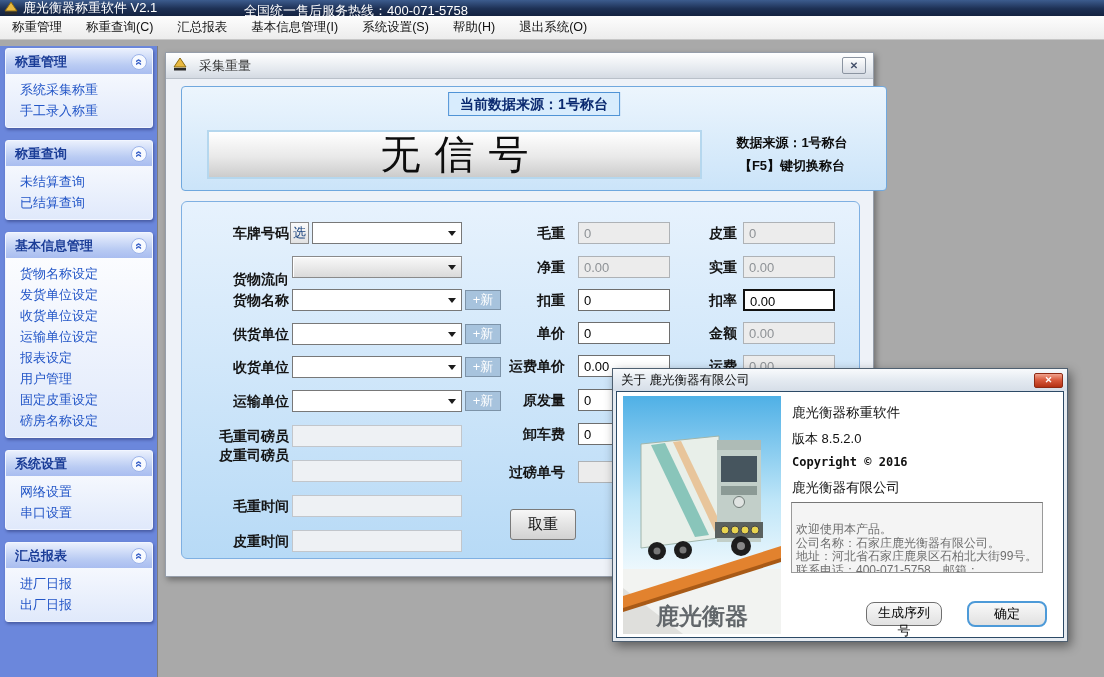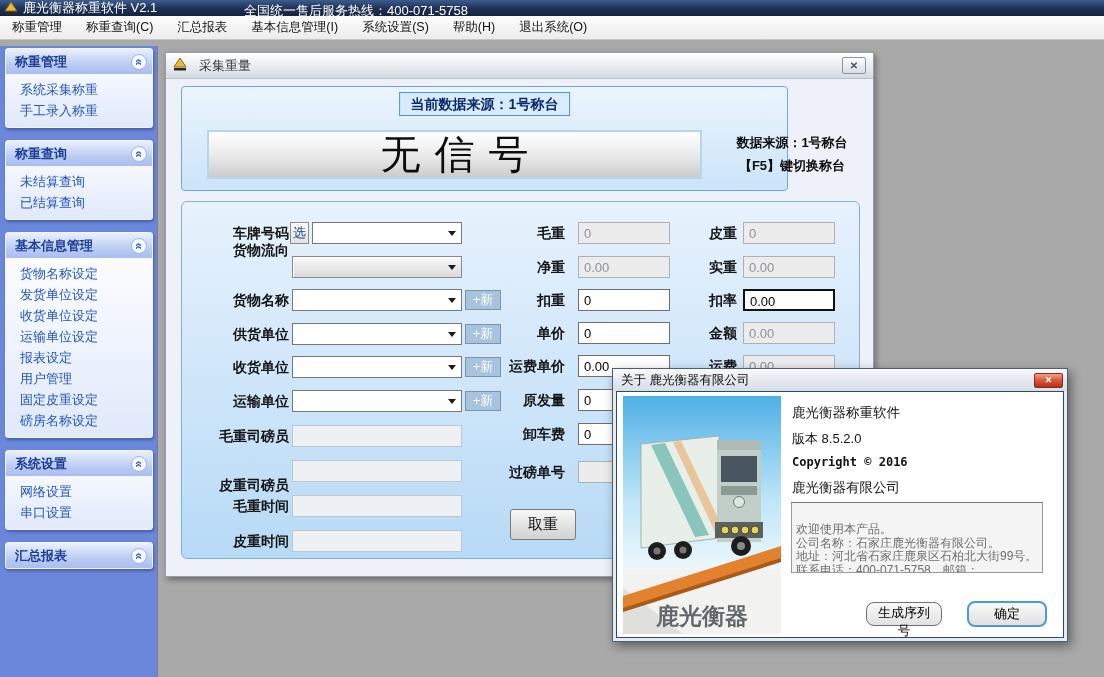--- a/index.html
+++ b/index.html
@@ -35,21 +35,21 @@
   .child { position:absolute; left:7px; top:6px; width:709px; height:525px; background:#eef2f8;
     border:1px solid #969eaa; box-shadow:2px 3px 6px rgba(0,0,0,.35); }
   .ctitle { height:26px; background:linear-gradient(#ffffff,#e2e7ed 70%,#d4dae2);
     border-bottom:1px solid #b9c0c9; display:flex; align-items:center; padding:0 7px; }
   .ctitle .txt { font-size:13px; color:#333; margin-left:12px; }
   .cclose { margin-left:auto; width:24px; height:17px; background:linear-gradient(#fefefe,#d8dde5);
     border:1px solid #8b94a1; border-radius:2px; display:flex; align-items:center; justify-content:center;
     font-size:10px; color:#44506a; font-weight:bold; cursor:pointer; }
   .cbody { position:relative; height:497px; }
   
-  .toppanel { position:absolute; left:15px; top:7px; width:607px; height:105px;
+  .toppanel { position:absolute; left:15px; top:7px; width:706px; height:105px;
     border:1px solid #70a8de; border-radius:4px; background:linear-gradient(#ecf5fd,#cbe4f9); }
   .banner { position:absolute; left:50%; transform:translateX(-50%); top:5px; height:24px; line-height:22px;
     padding:0 11px; background:#d8ecfd; border:1px solid #4f93d6; font-weight:bold; color:#0b2a70; font-size:14px; white-space:nowrap; }
   .wdisplay { position:absolute; left:25px; top:43px; width:495px; height:49px; border:2px solid #b5d7ee;
     background:linear-gradient(#ffffff,#e9e9e9 55%,#cccccc); display:flex; align-items:center; justify-content:center;
     font-size:40px; color:#0d0d0d; font-family:"DejaVu Serif", serif; letter-spacing:14px; padding-left:14px; }
   .srcinfo { position:absolute; left:540px; top:44px; width:140px; text-align:center;
     font-weight:bold; font-size:13px; color:#0c0c0c; line-height:23px; }
   
   .formpanel { position:absolute; left:15px; top:122px; width:679px; height:358px;
@@ -173,20 +173,24 @@
           <div class="gitem">串口设置</div>
         </div>
       </div>
       <div class="group">
         <div class="ghead">
           <span>汇总报表</span>
           <span class="chev">
             <span>«</span>
           </span>
         </div>
+        <div class="gitems">
+          <div class="gitem">进厂日报</div>
+          <div class="gitem">出厂日报</div>
+        </div>
       </div>
     </div>
 
   <div class="mdi">
 
     <div class="child">
       <div class="ctitle">
         <span>
           <svg width="14" height="14" viewBox="0 0 14 14">
               <polygon points="7,1 13,10 1,10" fill="#e9b940" stroke="#8a6a10" stroke-width="1"></polygon>
@@ -207,21 +211,21 @@
           </div>
         </div>
 
         <div class="formpanel" id="formpanel">
           <button class="takebtn">取重</button>
         <div class="flabel" style="left: 0px; width: 107px; top: 20px;">车牌号码</div>
             <div class="selbtn" style="left: 108px; top: 20px;">选</div>
             <div class="combo" style="left: 130px; width: 150px; top: 20px;">
               <span class="arr"></span>
             </div>
-            <div class="flabel" style="left: 0px; width: 107px; top: 37px;">货物流向</div>
+            <div class="flabel" style="left: 0px; width: 107px; top: 66px;">货物流向</div>
             <div class="combo c3d" style="left: 110px; width: 170px; top: 54px;">
               <span class="arr"></span>
             </div>
             <div class="flabel" style="left: 0px; width: 107px; top: 87px;">货物名称</div>
             <div class="combo" style="left: 110px; width: 170px; top: 87px;">
               <span class="arr"></span>
             </div>
             <div class="newbtn" style="left: 283px; top: 88px;">+新</div>
             <div class="flabel" style="left: 0px; width: 107px; top: 121px;">供货单位</div>
             <div class="combo" style="left: 110px; width: 170px; top: 121px;">
@@ -233,21 +237,21 @@
               <span class="arr"></span>
             </div>
             <div class="newbtn" style="left: 283px; top: 155px;">+新</div>
             <div class="flabel" style="left: 0px; width: 107px; top: 188px;">运输单位</div>
             <div class="combo" style="left: 110px; width: 170px; top: 188px;">
               <span class="arr"></span>
             </div>
             <div class="newbtn" style="left: 283px; top: 189px;">+新</div>
             <div class="flabel" style="left: 0px; width: 107px; top: 223px;">毛重司磅员</div>
             <div class="tinput ro" style="left: 110px; width: 170px; top: 223px;"></div>
-            <div class="flabel" style="left: 0px; width: 107px; top: 272px;">皮重司磅员</div>
+            <div class="flabel" style="left: 0px; width: 107px; top: 242px;">皮重司磅员</div>
             <div class="tinput ro" style="left: 110px; width: 170px; top: 258px;"></div>
             <div class="flabel" style="left: 0px; width: 107px; top: 293px;">毛重时间</div>
             <div class="tinput ro" style="left: 110px; width: 170px; top: 293px;"></div>
             <div class="flabel" style="left: 0px; width: 107px; top: 328px;">皮重时间</div>
             <div class="tinput ro" style="left: 110px; width: 170px; top: 328px;"></div>
             <div class="flabel" style="left: 295px; width: 88px; top: 20px;">毛重</div>
             <div class="tinput ron" style="left: 396px; width: 92px; top: 20px;">0</div>
             <div class="flabel" style="left: 295px; width: 88px; top: 54px;">净重</div>
             <div class="tinput ron" style="left: 396px; width: 92px; top: 54px;">0.00</div>
             <div class="flabel" style="left: 295px; width: 88px; top: 87px;">扣重</div>

